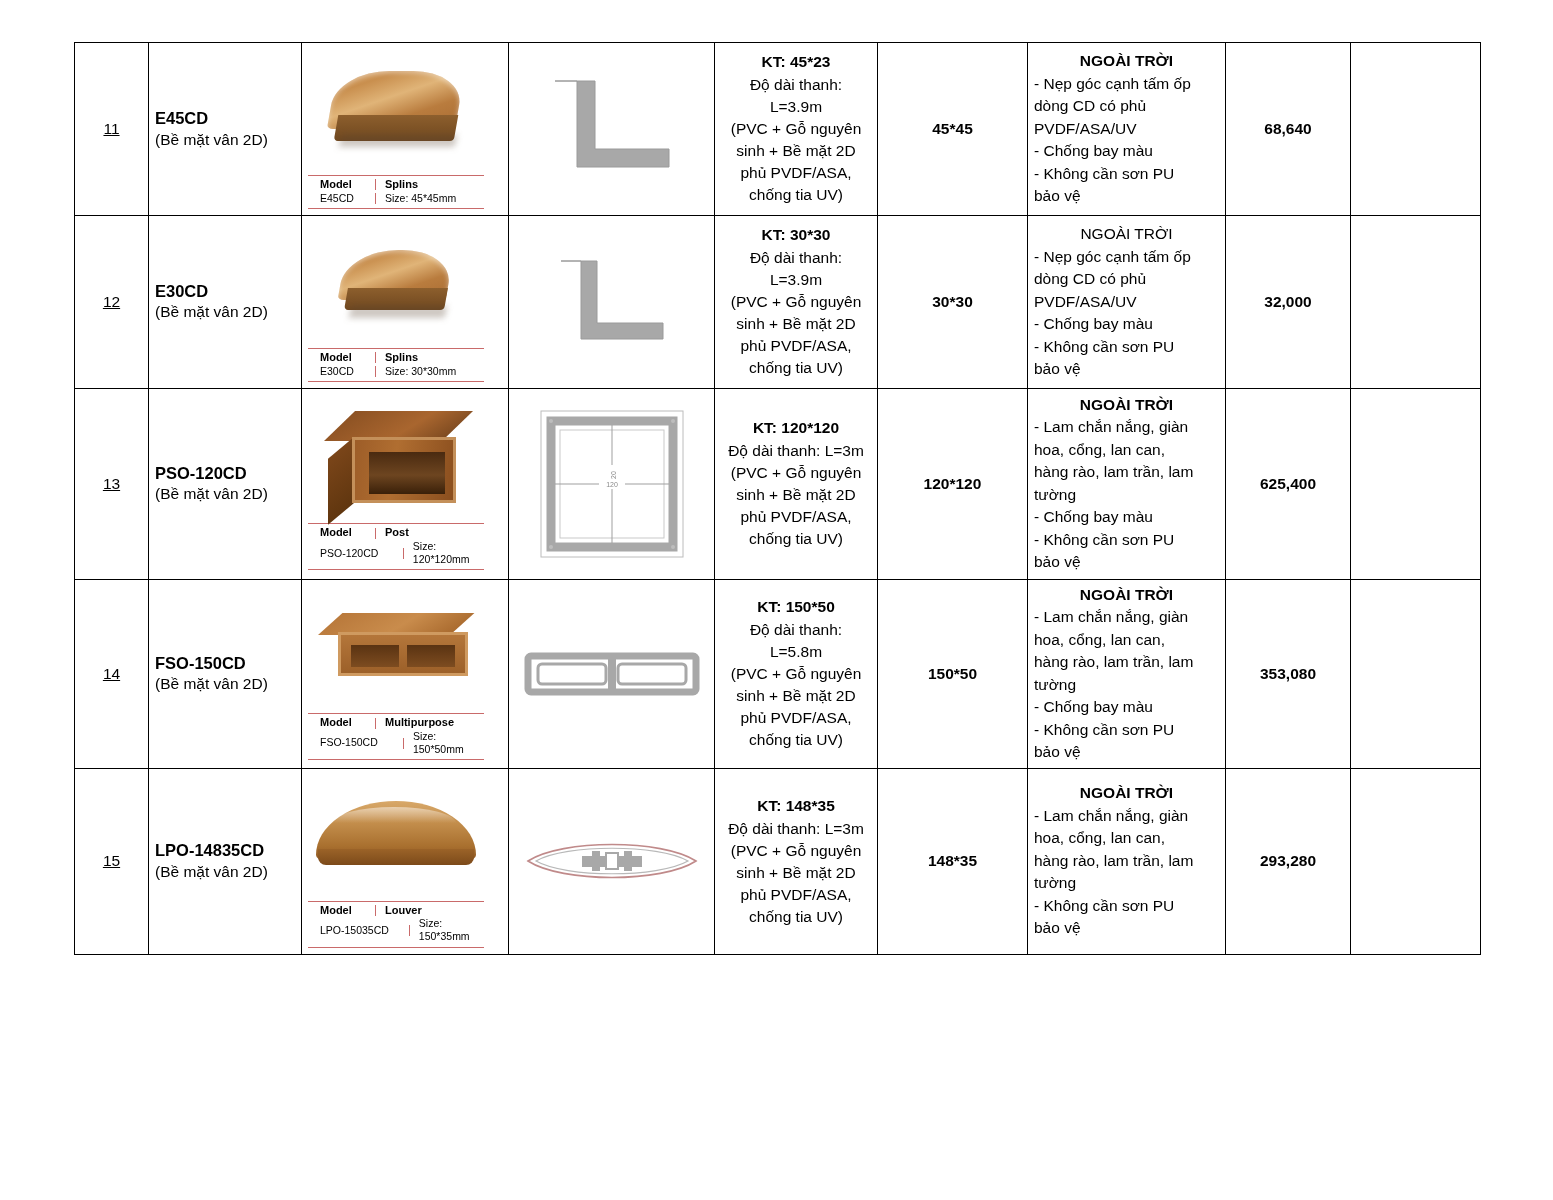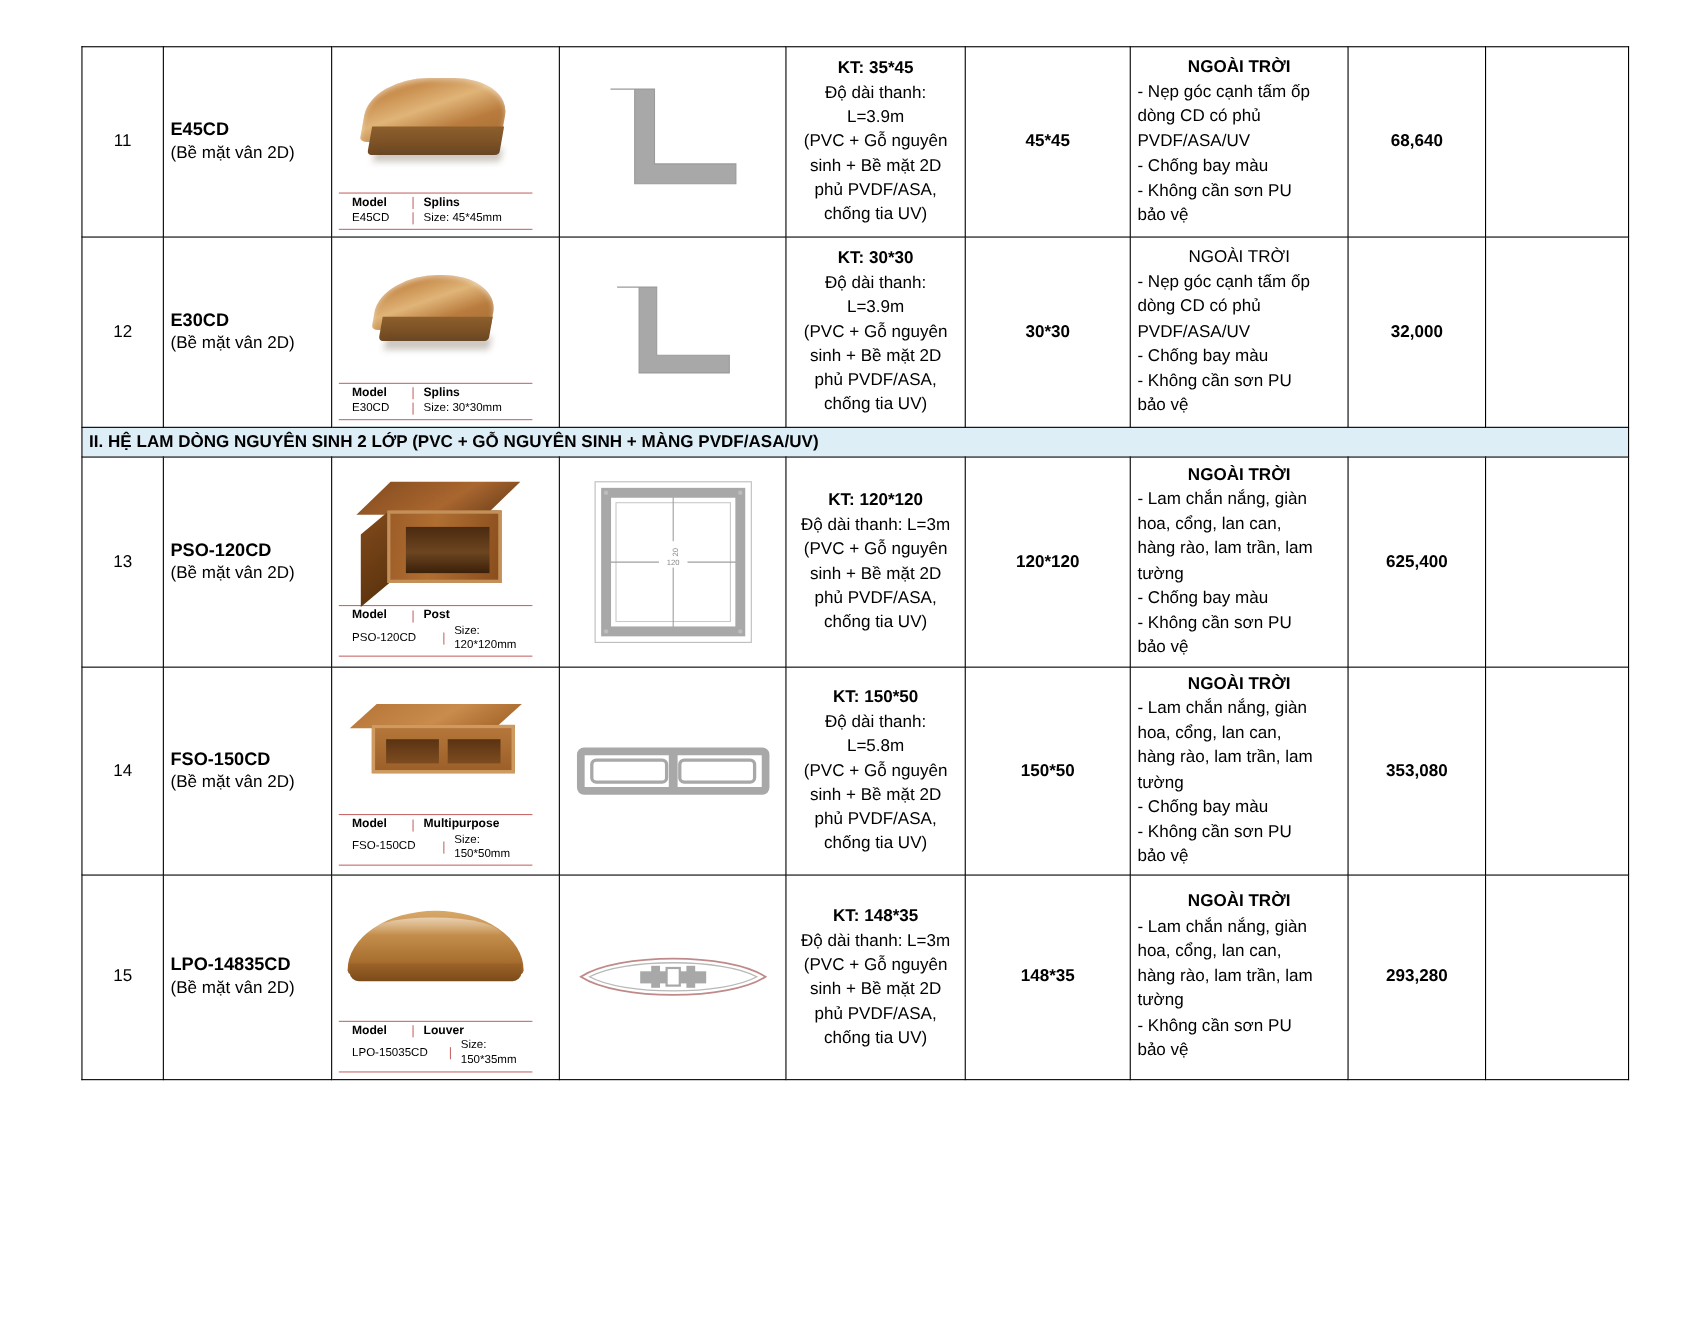--- a/index.html
+++ b/index.html
@@ -34,21 +34,21 @@
   col.c-idx    { width: 74px; }
   col.c-code   { width: 153px; }
   col.c-photo  { width: 207px; }
   col.c-draw   { width: 206px; }
   col.c-spec   { width: 163px; }
   col.c-size   { width: 150px; }
   col.c-note   { width: 198px; }
   col.c-price  { width: 125px; }
   col.c-last   { width: 130px; }
 
-  .cell-idx { text-align: center; }
+  .cell-idx { text-align: center; text-decoration: underline; }
   .cell-code { text-align: left; padding-left: 8px; line-height: 1.35; }
   .cell-code .code-name { font-weight: bold; font-size: 16.5px; display: block; }
   .cell-code .code-sub { font-size: 15.5px; display: block; }
   .cell-spec { text-align: center; line-height: 1.42; font-size: 15.5px; }
   .cell-spec .kt { font-weight: bold; display: block; margin-bottom: 1px; }
   .cell-size { text-align: center; font-weight: bold; font-size: 15.5px; }
   .cell-note { text-align: left; line-height: 1.45; font-size: 15.5px; padding-left: 7px; }
   .cell-note .note-title { font-weight: bold; display: block; text-align: center; }
   .cell-note .note-title.plain { font-weight: normal; }
   .cell-note .note-line { display: block; }
@@ -247,21 +247,21 @@
           </div>
         </td>
         <td>
           <div class="draw-wrap">
             <svg width="150" height="120" viewBox="0 0 150 120">
               <path d="M18 12 L40 12 L40 98 L132 98 L132 80 L58 80 L58 12 Z" fill="#a8a8a8" stroke="#9a9a9a" stroke-width="1"></path>
             </svg>
           </div>
         </td>
         <td class="cell-spec">
-          <span class="kt">KT: 35*45</span>
+          <span class="kt">KT: 45*23</span>
           <span>Độ dài thanh:</span><br>
           <span>L=3.9m</span><br>
           <span>(PVC + Gỗ nguyên</span><br>
           <span>sinh + Bề mặt 2D</span><br>
           <span>phủ PVDF/ASA,</span><br>
           <span>chống tia UV)</span>
         </td>
         <td class="cell-size">45*45</td>
         <td class="cell-note">
           <span class="note-title">NGOÀI TRỜI</span>
@@ -328,23 +328,20 @@
           <span class="note-line">dòng CD có phủ</span>
           <span class="note-line">PVDF/ASA/UV</span>
           <span class="note-line">- Chống bay màu</span>
           <span class="note-line">- Không cần sơn PU</span>
           <span class="note-line">bảo vệ</span>
         </td>
         <td class="cell-price">32,000</td>
         <td class="cell-last"></td>
       </tr>
 
-      <tr class="section-row">
-        <td colspan="9">II. HỆ LAM DÒNG NGUYÊN SINH 2 LỚP (PVC + GỖ NGUYÊN SINH + MÀNG PVDF/ASA/UV)</td>
-      </tr>
 
       <tr>
         <td class="cell-idx">13</td>
         <td class="cell-code">
           <span class="code-name">PSO-120CD</span>
           <span class="code-sub">(Bề mặt vân 2D)</span>
         </td>
         <td>
           <div class="photo-wrap">
             <div class="photo-art">

